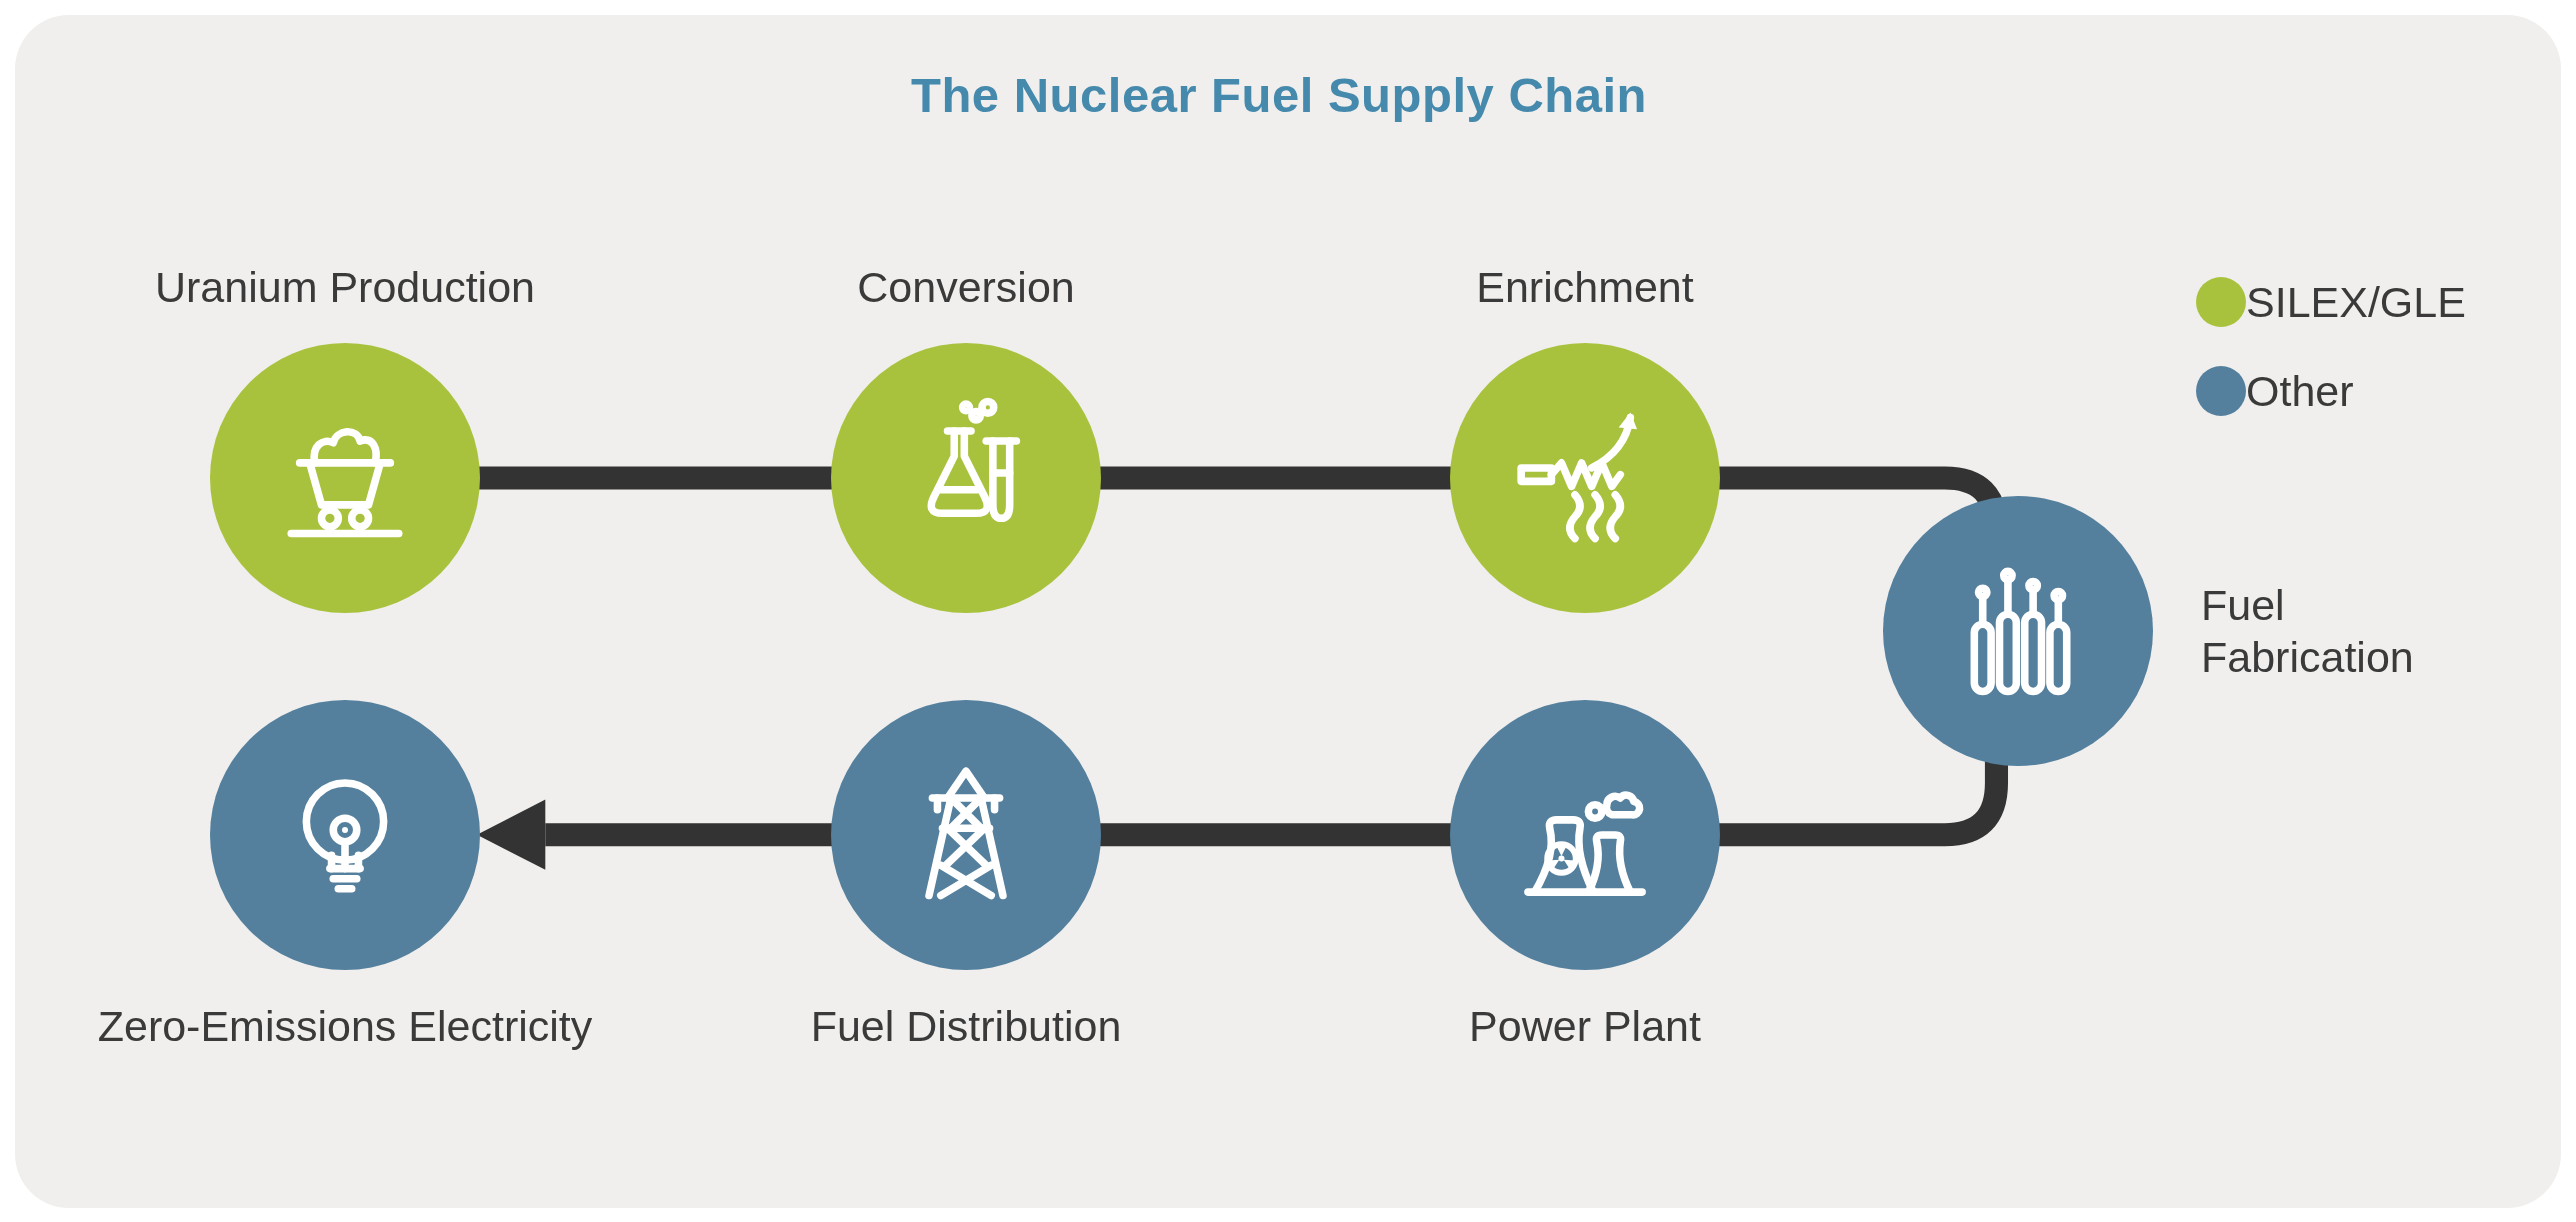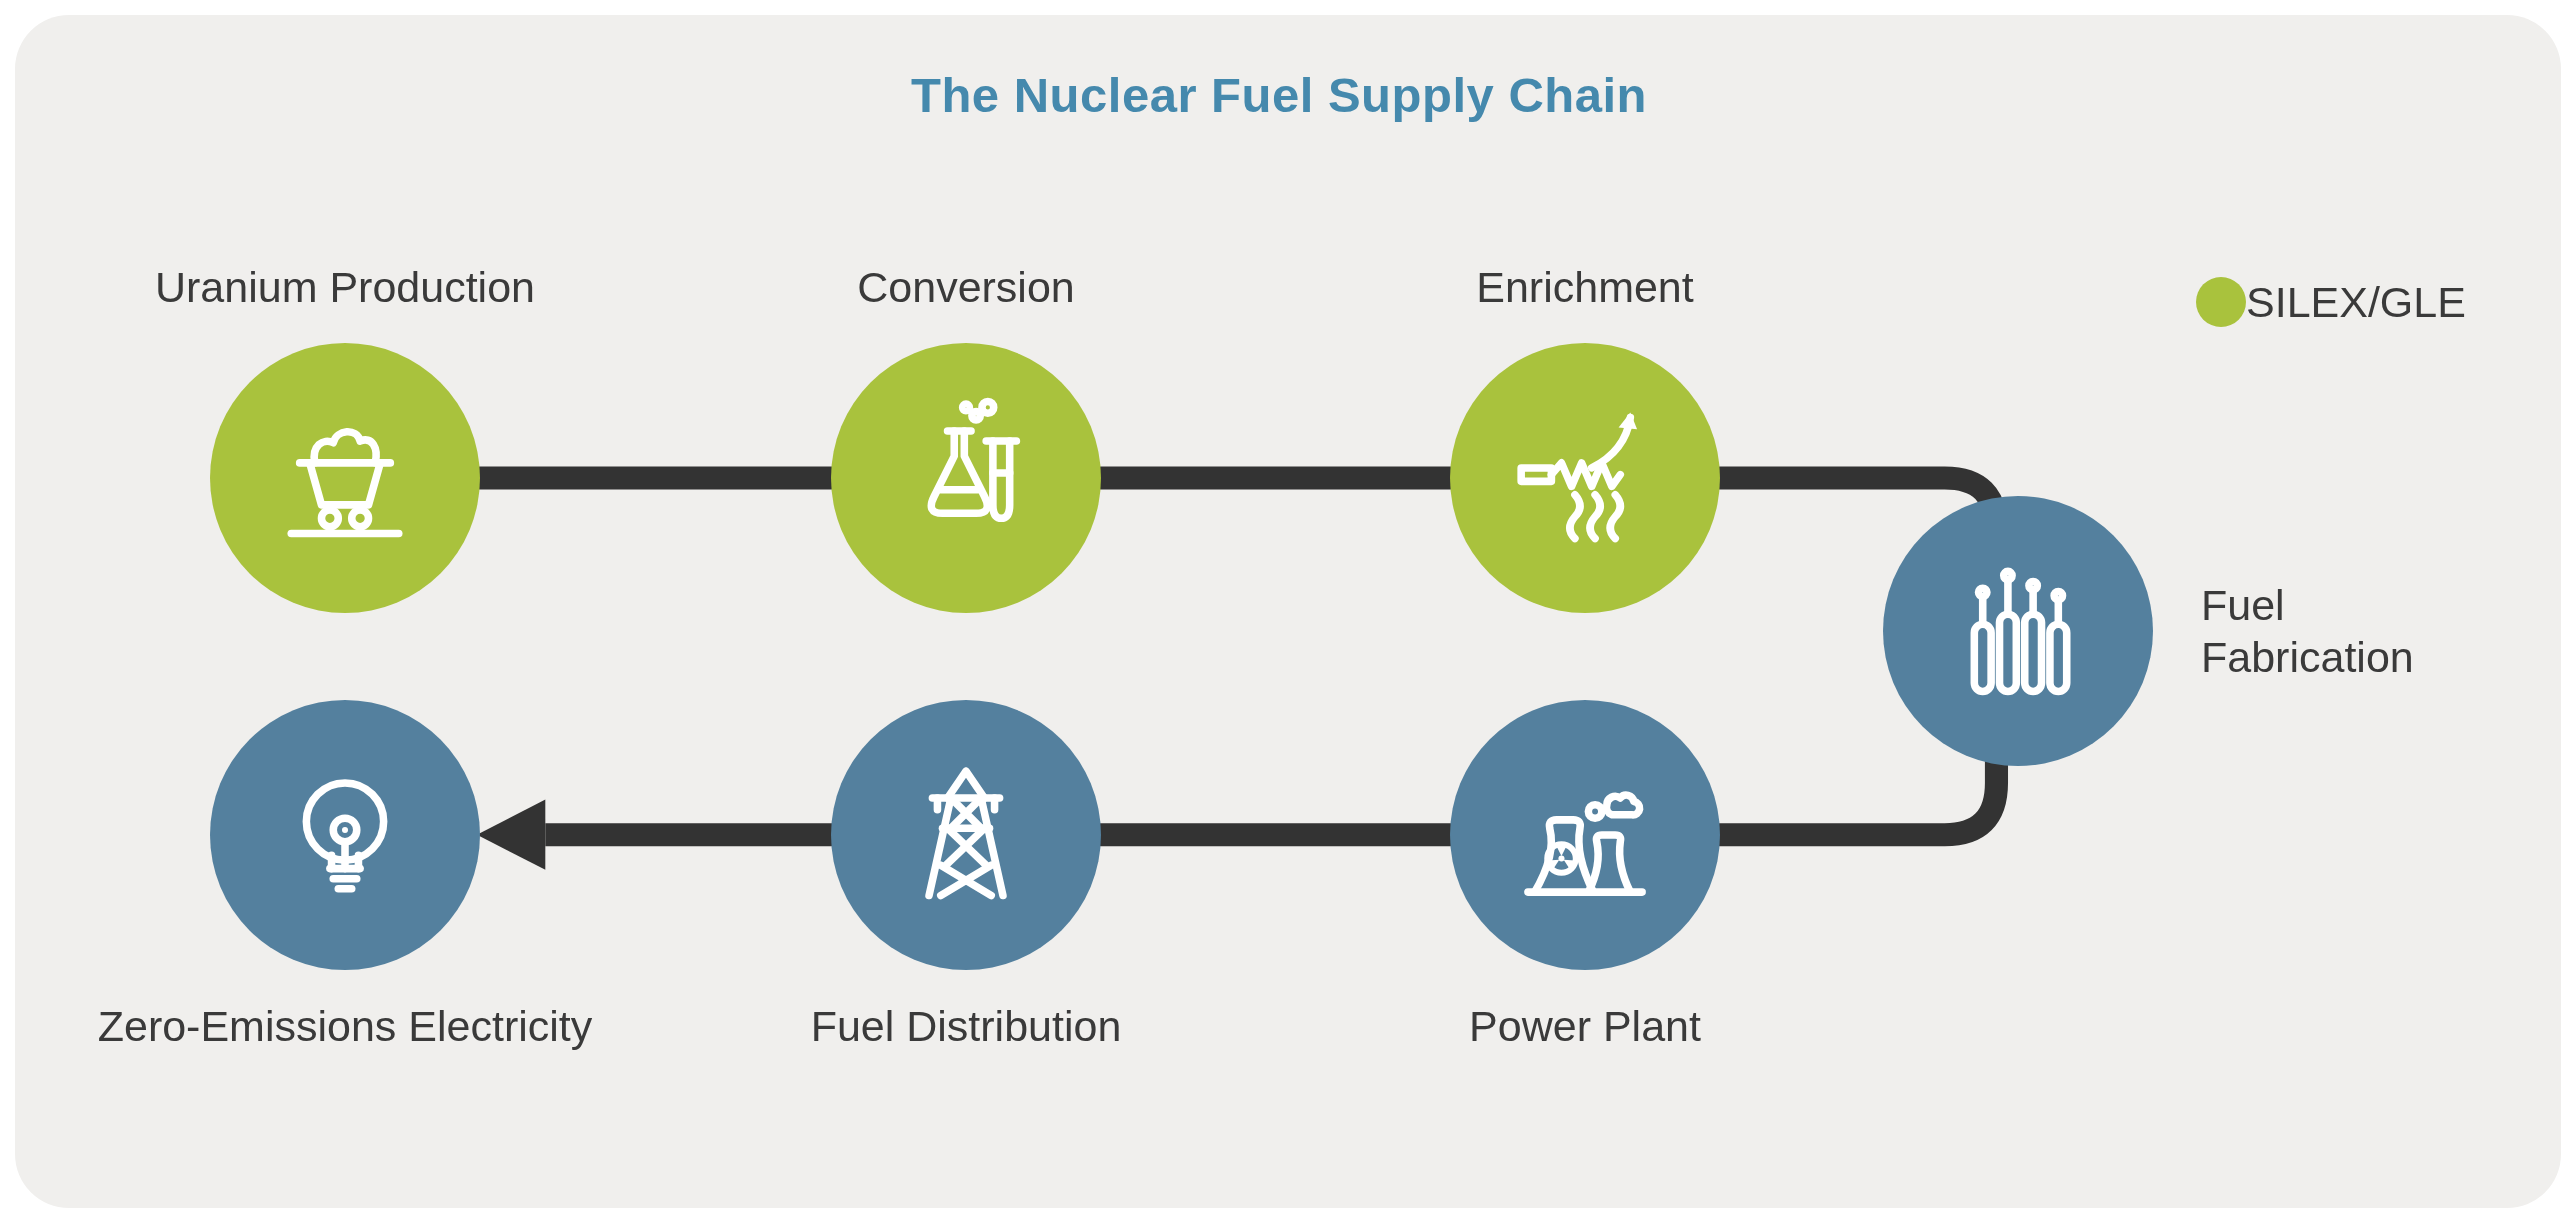--- a/index.html
+++ b/index.html
@@ -79,20 +79,24 @@
 <body>
 
 <div class="panel"></div>
 
 <div class="title">The Nuclear Fuel Supply Chain</div>
 
 <div class="legend">
   <div class="legend-item">
     <span class="dot green"></span>
     <span>SILEX/GLE</span>
+  </div>
+  <div class="legend-item">
+    <span class="dot blue"></span>
+    <span>Other</span>
   </div>
 </div>
 
 <svg class="connector-svg" viewBox="0 0 2787 1323">
   <path d="M373 517 H2104 Q2160 517 2160 573 V847 Q2160 903 2104 903 H590" style="stroke: var(--connector-color, #333333);" stroke-width="25" fill="none"></path>
   <polygon points="516,903 590,865 590,941" style="fill: var(--connector-color, #333333);"></polygon>
 </svg>
 
 <div class="node green" style="left:210px; top:343px;">
   <div class="circle">

